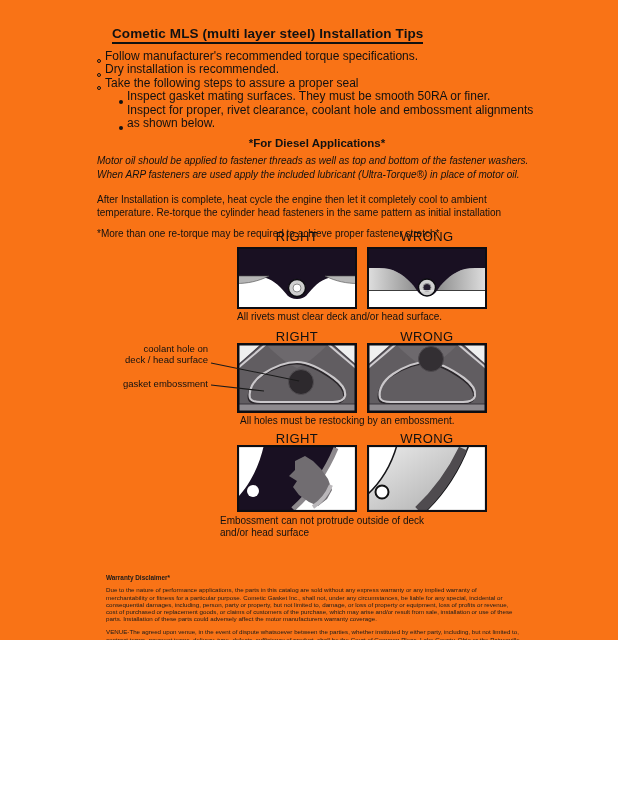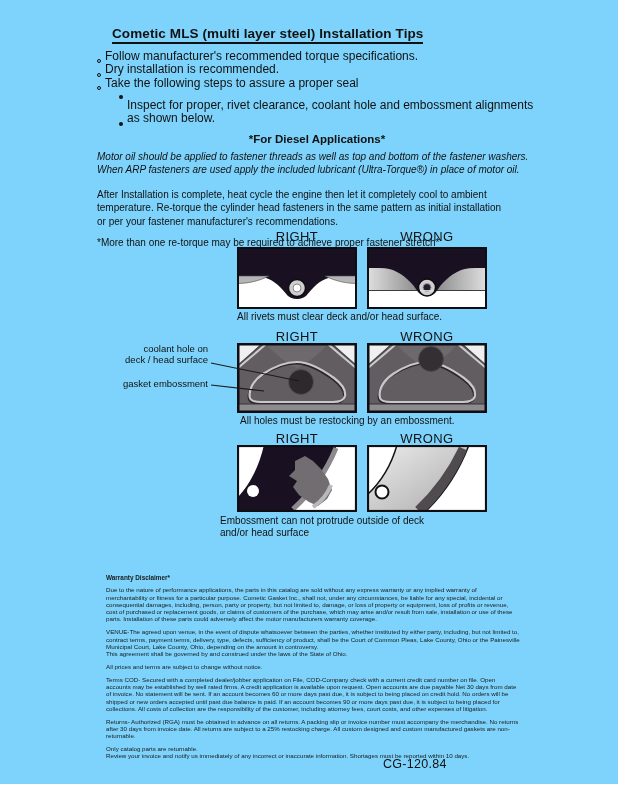--- a/index.html
+++ b/index.html
@@ -1,18 +1,18 @@
 <!DOCTYPE html>
 <html><head>
 <meta charset="utf-8">
 <style>
   * { margin:0; padding:0; box-sizing:border-box; }
   html,body { background:#ffffff; }
   body { font-family:"Liberation Sans", sans-serif; color:#111; }
-  .page { position:relative; width:618px; height:784px; background:#7dd3fc; overflow:hidden; }
+  .page { position:relative; width:618px; height:640px; background:#f97316; overflow:hidden; }
 
   
   .content { position:absolute; left:97px; top:24px; width:440px; }
   .title { display:inline-block; margin-left:15px; font-size:13.5px; font-weight:bold;
            border-bottom:2px solid #111; padding-bottom:1px; margin-bottom:6px; letter-spacing:.1px; }
   .bline { display:flex; align-items:flex-end; line-height:13.4px; font-size:12px; }
   .bline .marker { flex:0 0 auto; margin:4.5px 4px 0 0; }
   .ocirc { width:4px; height:4px; border:1px solid #111; border-radius:50%; }
   .fdot  { width:4px; height:4px; background:#111; border-radius:50%; }
   .sub { margin-left:22px; }
@@ -53,35 +53,35 @@
     <div class="bline">
       <span class="marker ocirc"></span>
       <span>Dry installation is recommended.</span>
     </div>
     <div class="bline">
       <span class="marker ocirc"></span>
       <span>Take the following steps to assure a proper seal</span>
     </div>
     <div class="bline sub">
       <span class="marker fdot"></span>
+      <span>Inspect gasket mating surfaces.  They must be smooth 50RA or finer.</span>
     </div>
     <div class="bline sub">
       <span class="marker fdot"></span>
       <span>Inspect for proper, rivet clearance, coolant hole and embossment alignments as shown below.</span>
     </div>
 
     <div class="diesel-h">*For Diesel Applications*</div>
     <div class="para gap">
       <div>Motor oil should be applied to fastener threads as well as top and bottom of the fastener washers.</div>
       <div>When ARP fasteners are used apply the included lubricant (Ultra-Torque®) in place of motor oil.</div>
     </div>
     <div class="para gap2">
       <div>After Installation is complete, heat cycle the engine then let it completely cool to ambient</div>
       <div>temperature. Re-torque the cylinder head fasteners in the same pattern as initial installation</div>
-      <div>or per your fastener manufacturer's recommendations.</div>
     </div>
     <div class="note">*More than one re-torque may be required to achieve proper fastener stretch*</div>
   </div>
 
   <div class="figrow" style="top:229px;height:100px;">
     <div class="figlabel" style="left:237px;">RIGHT</div>
     <div class="figlabel" style="left:367px;">WRONG</div>
 
     <svg class="figbox" style="left:237px;top:18px;" width="120" height="62" viewBox="0 0 120 62">
       <rect x="0" y="0" width="120" height="62" fill="#ffffff"></rect>

